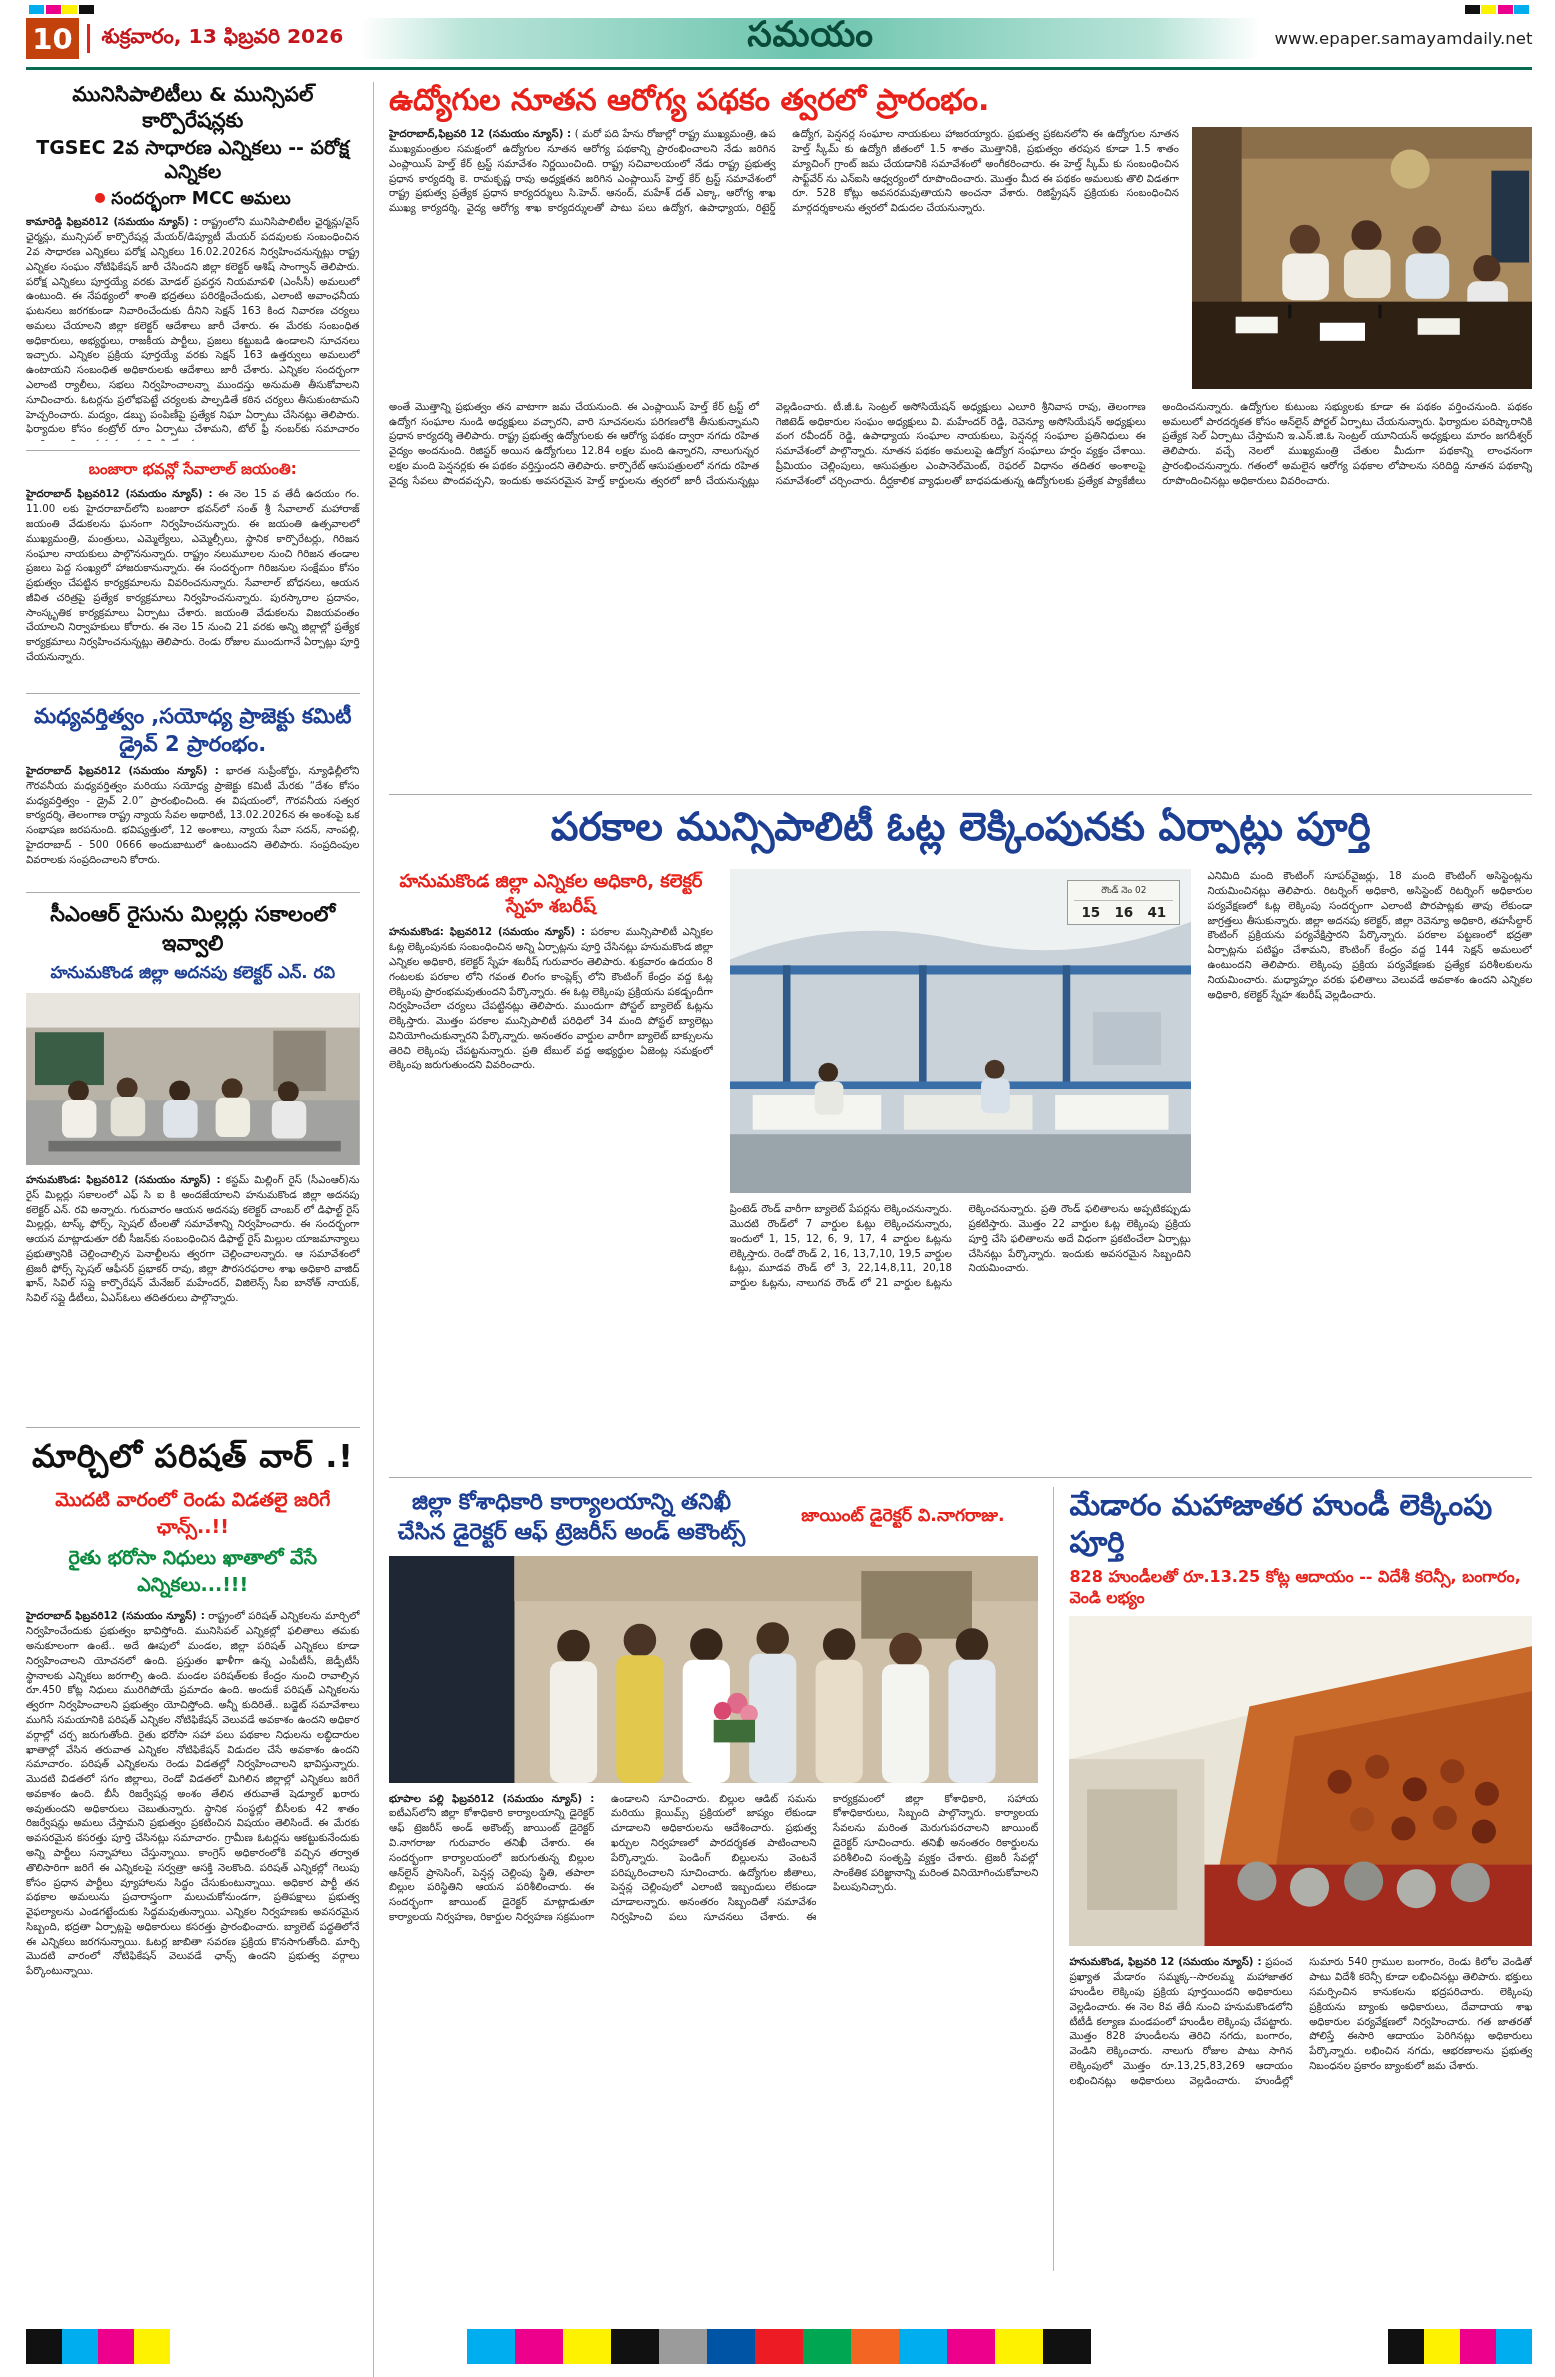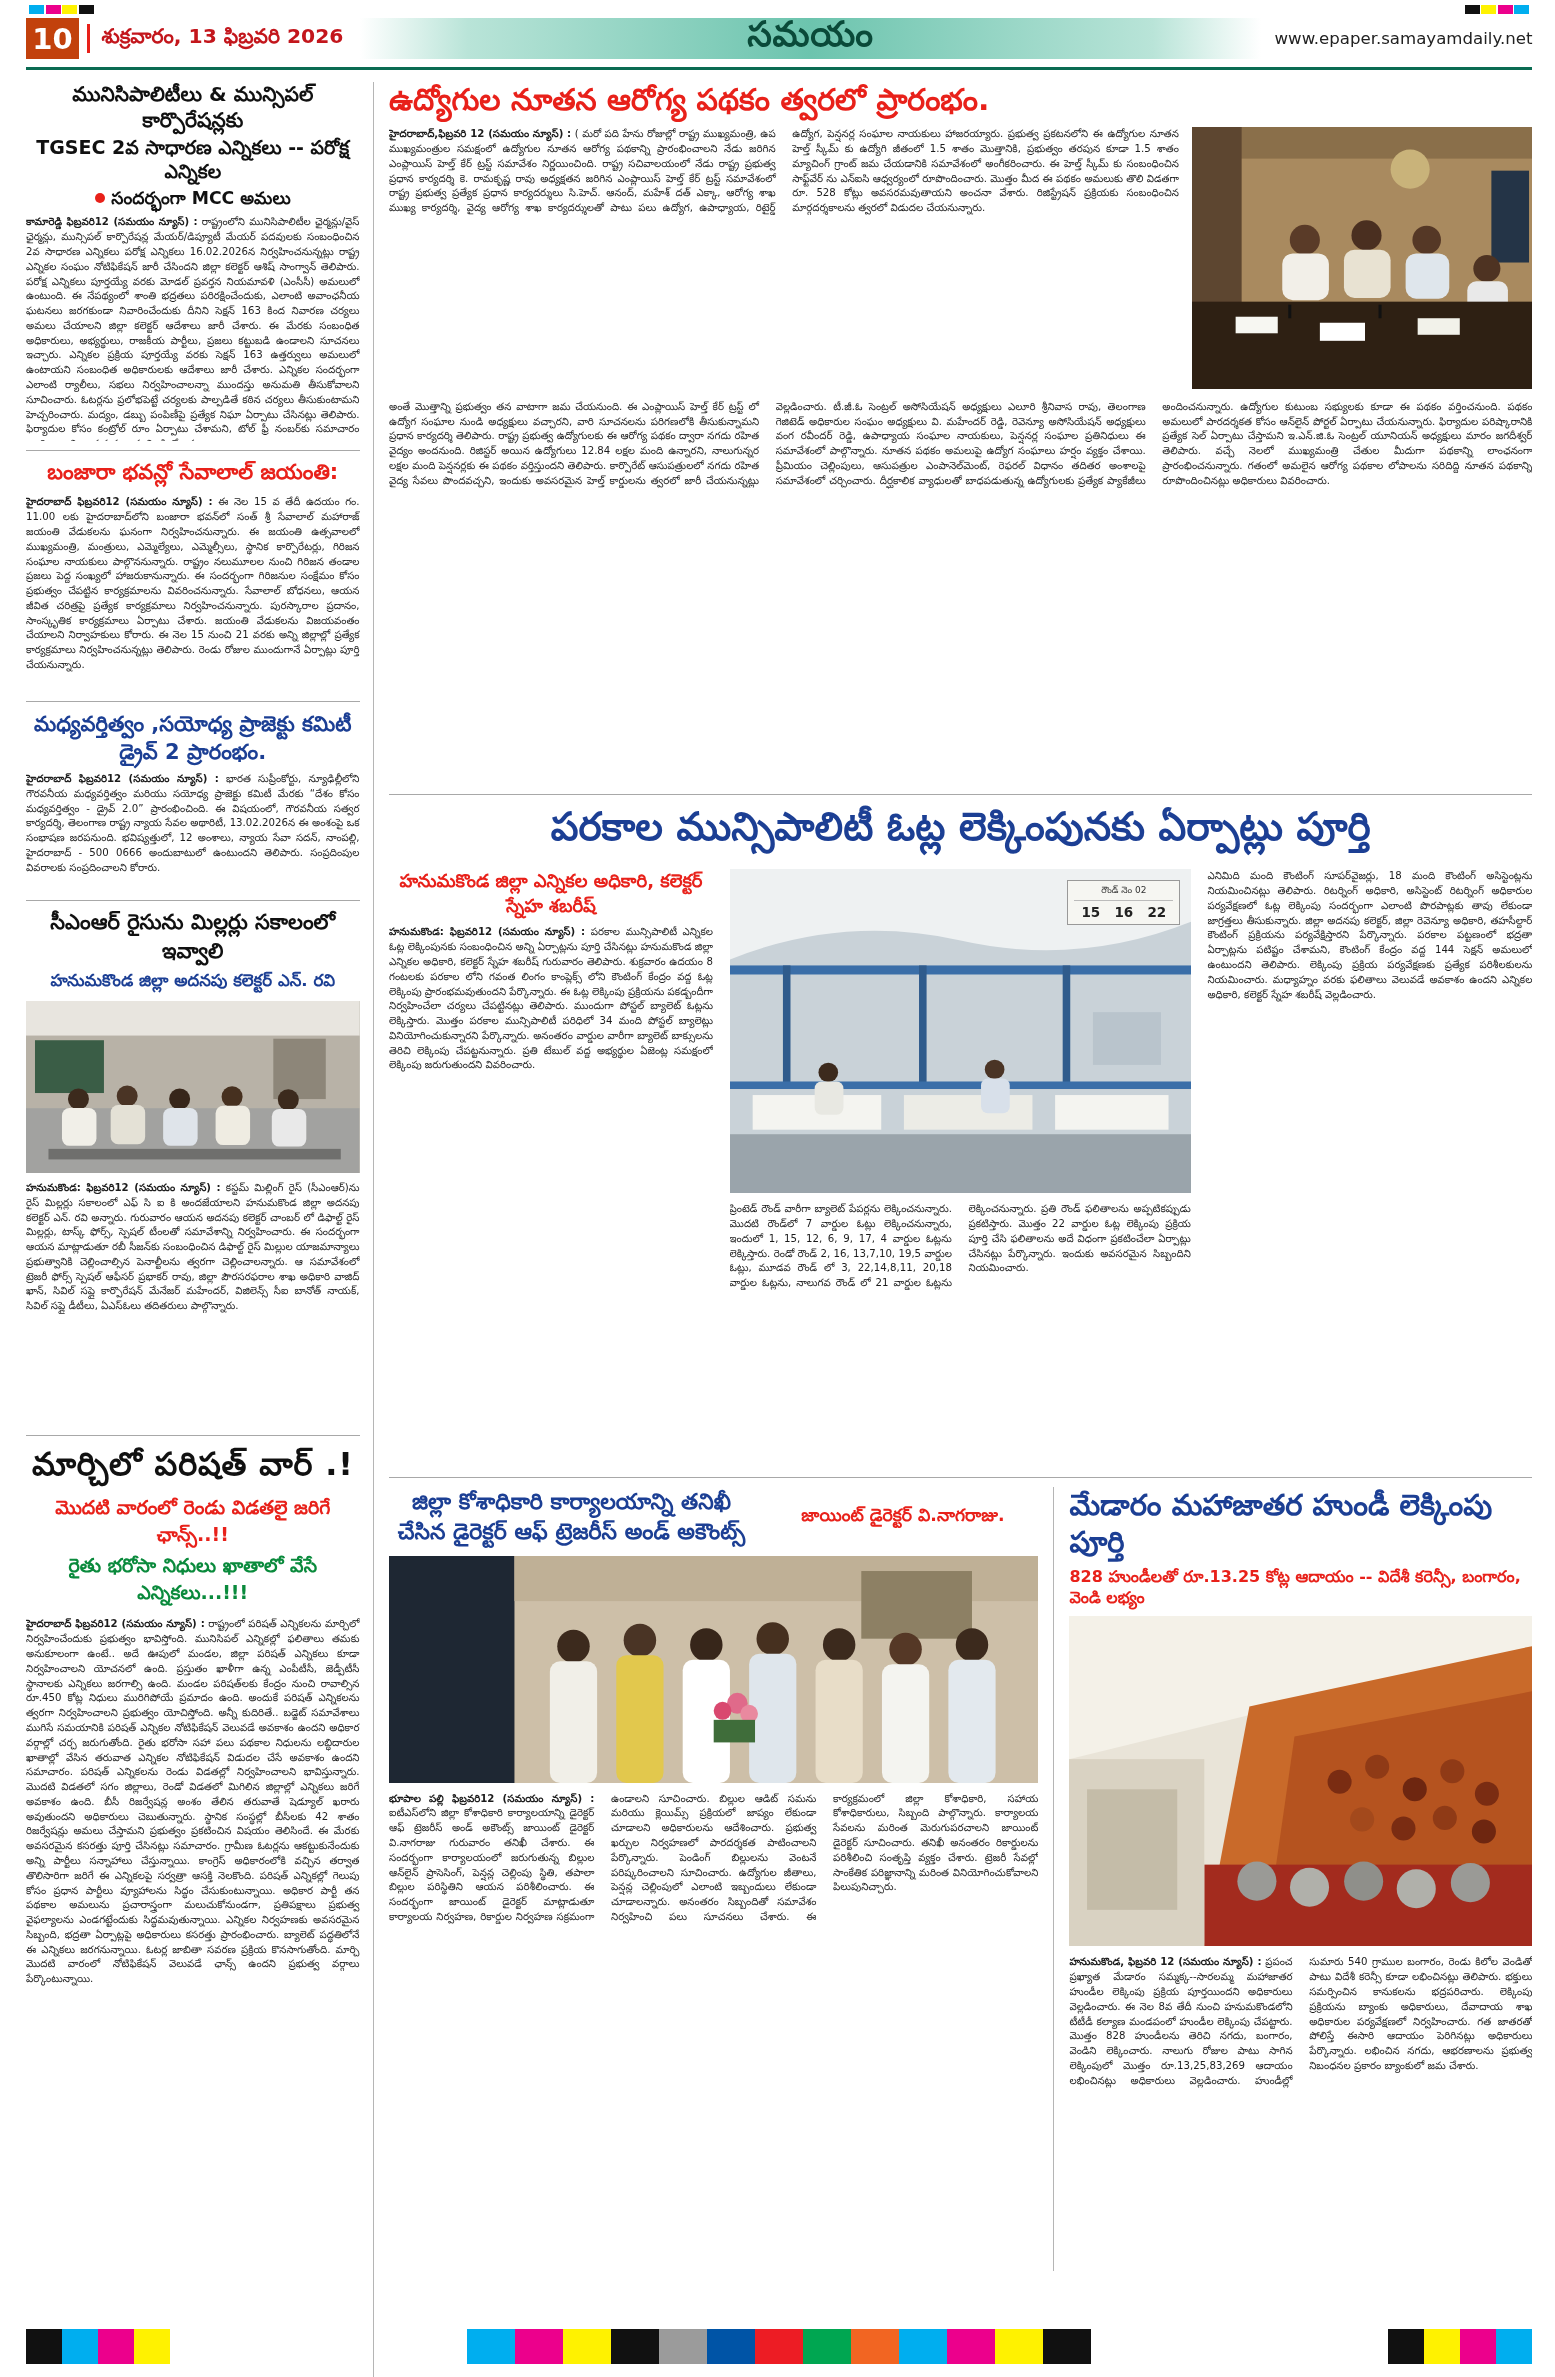--- a/index.html
+++ b/index.html
@@ -43,21 +43,21 @@
   .hl-red { font-weight:bold; color:#e8211a; text-align:center; }
   .hl-blue { font-weight:bold; color:#1c3f94; text-align:center; }
   .hl-green { font-weight:bold; color:#0a8a3c; text-align:center; }
 
   .tgsec-h1 { font-size:20.3px; line-height:1.25; }
   .tgsec-h2 { font-size:19px; line-height:1.3; margin-top:1.5px; }
   .tgsec-h3 { font-size:17.3px; line-height:1.3; margin-top:3px; display:flex; align-items:center; justify-content:center; gap:6px; font-weight:bold; color:#111; }
   .bullet { width:10.5px; height:10.5px; border-radius:50%; background:#e8211a; flex:none; }
   .tgsec-body { height:226px; margin-top:6px; }
 
-  .sevalal-h { font-size:21px; }
+  .sevalal-h { font-size:15px; }
   .sevalal-body { height:197px; margin-top:6px; }
 
   .mediation-h { font-size:21px; line-height:1.3; }
   .mediation-body { height:119px; margin-top:6px; }
 
   .cmr-h { font-size:21px; }
   .cmr-sub { font-size:16.6px; margin-top:3px; }
   .cmr-photo { width:100%; height:172px; margin-top:7.5px; background:#cfcac2; }
   .cmr-body { height:245px; margin-top:7.5px; }
 
@@ -261,21 +261,21 @@
                   <rect x="112" y="282" width="38" height="44" rx="9" fill="#e8e8e2"></rect>
                 <circle cx="350" cy="266" r="13" fill="#4a3425"></circle>
                   <rect x="332" y="278" width="38" height="46" rx="9" fill="#d8e0ea"></rect>
                 <rect x="480" y="190" width="90" height="70" fill="#b9c4cc"></rect>
               </svg>
               <div class="photo-inset">
                 <div class="inset-title">రౌండ్ నెం 02</div>
                 <div class="inset-nums">
                   <span>15</span>
                   <span>16</span>
-                  <span>22</span>
+                  <span>41</span>
                 </div>
               </div>
             </div>
             <p class="body-text cols-2"><span>ప్రింటెడ్ రౌండ్ వారీగా బ్యాలెట్ పేపర్లను లెక్కించనున్నారు. మొదటి రౌండ్‌లో 7 వార్డుల ఓట్లు లెక్కించనున్నారు, ఇందులో 1, 15, 12, 6, 9, 17, 4 వార్డుల ఓట్లను లెక్కిస్తారు. రెండో రౌండ్ 2, 16, 13,7,10, 19,5 వార్డుల ఓట్లు, మూడవ రౌండ్ లో 3, 22,14,8,11, 20,18 వార్డుల ఓట్లను, నాలుగవ రౌండ్ లో 21 వార్డుల ఓట్లను లెక్కించనున్నారు. ప్రతి రౌండ్ ఫలితాలను అప్పటికప్పుడు ప్రకటిస్తారు. మొత్తం 22 వార్డుల ఓట్ల లెక్కింపు ప్రక్రియ పూర్తి చేసి ఫలితాలను అదే విధంగా ప్రకటించేలా ఏర్పాట్లు చేసినట్లు పేర్కొన్నారు. ఇందుకు అవసరమైన సిబ్బందిని నియమించారు.</span></p>
           </div>
           <div class="parakala-right">
             <p class="body-text"><span>ఎనిమిది మంది కౌంటింగ్ సూపర్‌వైజర్లు, 18 మంది కౌంటింగ్ అసిస్టెంట్లను నియమించినట్లు తెలిపారు. రిటర్నింగ్ అధికారి, అసిస్టెంట్ రిటర్నింగ్ అధికారుల పర్యవేక్షణలో ఓట్ల లెక్కింపు సందర్భంగా ఎలాంటి పొరపాట్లకు తావు లేకుండా జాగ్రత్తలు తీసుకున్నారు. జిల్లా అదనపు కలెక్టర్, జిల్లా రెవెన్యూ అధికారి, తహసీల్దార్ కౌంటింగ్ ప్రక్రియను పర్యవేక్షిస్తారని పేర్కొన్నారు. పరకాల పట్టణంలో భద్రతా ఏర్పాట్లను పటిష్టం చేశామని, కౌంటింగ్ కేంద్రం వద్ద 144 సెక్షన్ అమలులో ఉంటుందని తెలిపారు. లెక్కింపు ప్రక్రియ పర్యవేక్షణకు ప్రత్యేక పరిశీలకులను నియమించారు. మధ్యాహ్నం వరకు ఫలితాలు వెలువడే అవకాశం ఉందని ఎన్నికల అధికారి, కలెక్టర్ స్నేహ శబరీష్ వెల్లడించారు.</span></p>
           </div>
         </div>
       </article>

